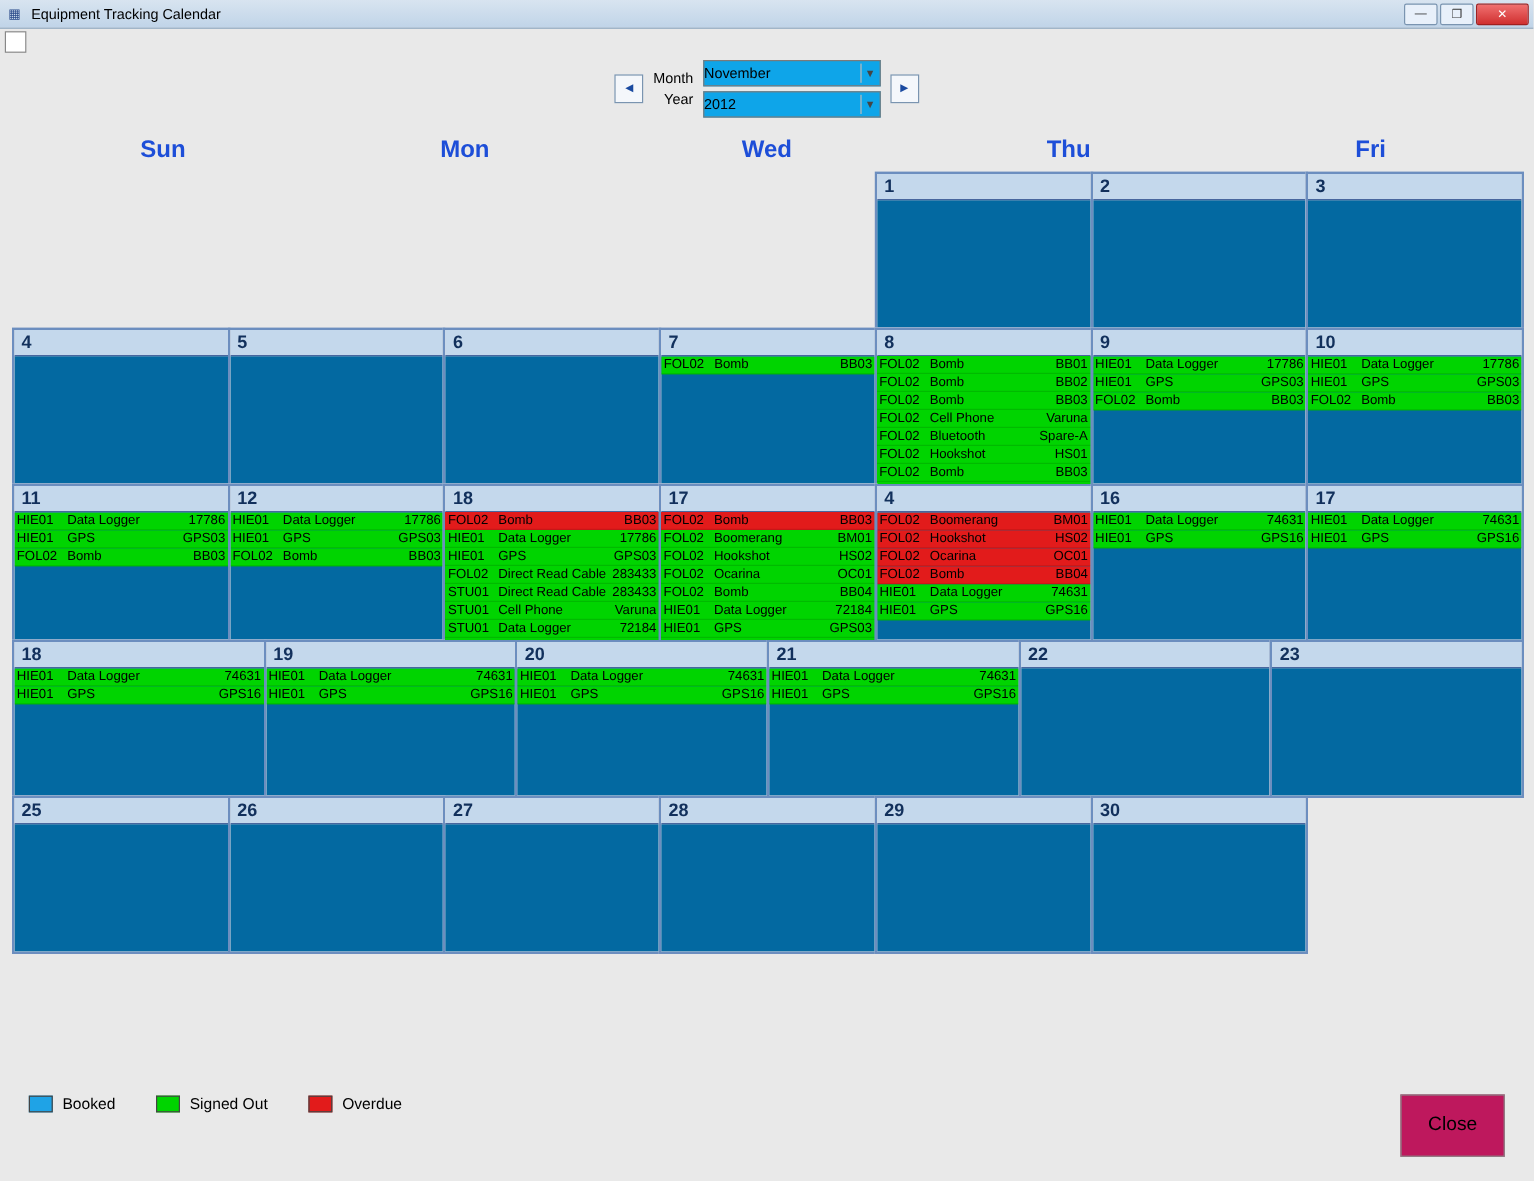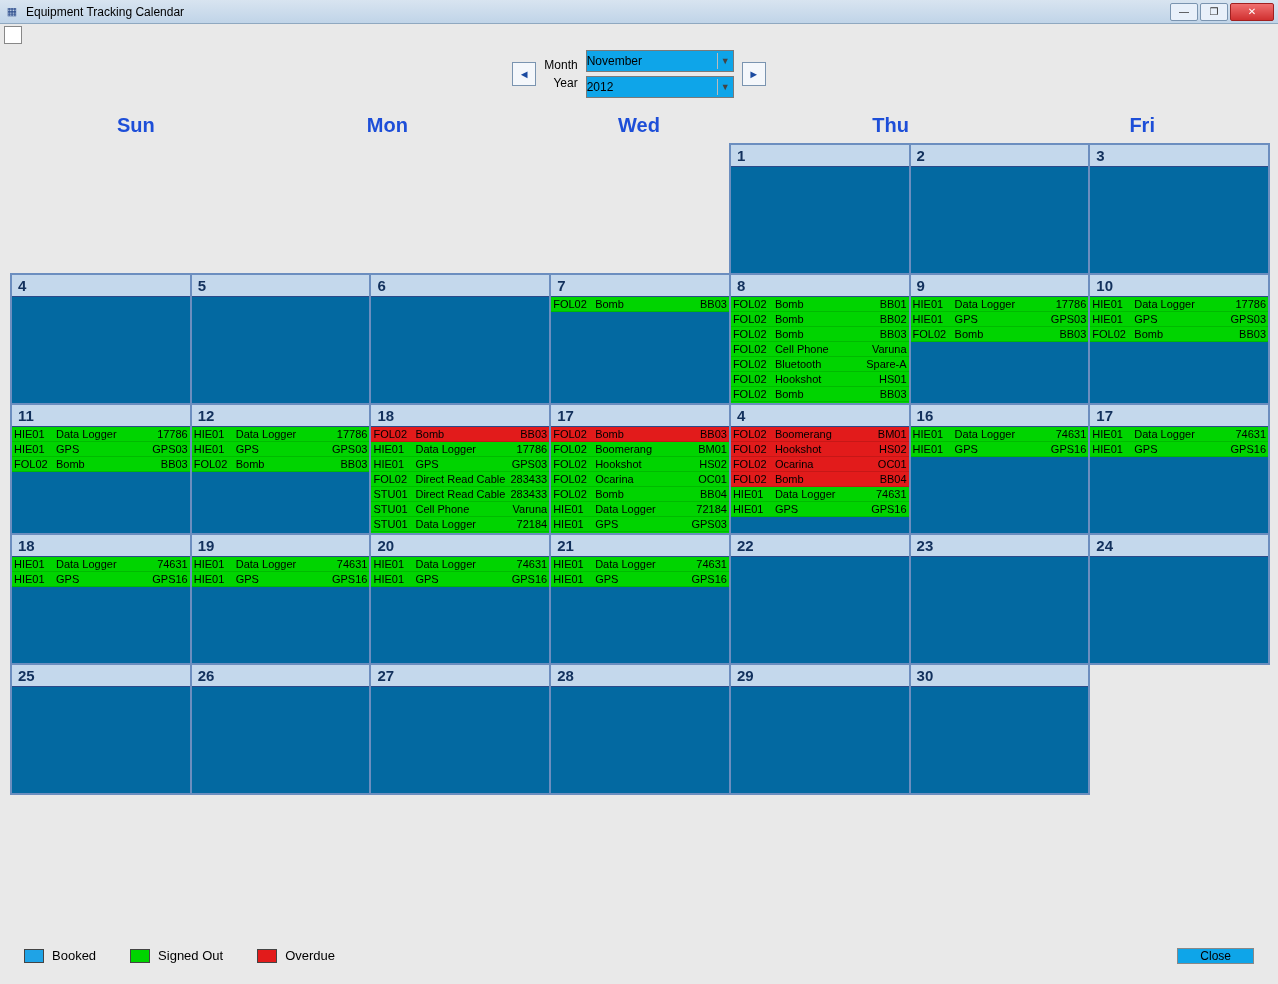--- a/index.html
+++ b/index.html
@@ -177,24 +177,24 @@
     padding: 0 24px;
     font-size: 13px;
   }
   .legend { display: flex; gap: 34px; align-items: center; flex:1;}
   .legend-item { display: flex; align-items: center; gap: 8px; }
   .swatch { width: 20px; height: 14px; border: 1px solid #444; }
   .sw-booked  { background: #1fa3e6; }
   .sw-signed  { background: #00d400; }
   .sw-overdue { background: #e21b1b; }
   .close-btn {
-    padding: 0 22px;
+    padding: 16px 22px;
     border: 1px solid #888;
-    background: #0ea5e9;
-    font-size: 12px;
+    background: #be185d;
+    font-size: 16px;
     cursor: default;
   }
 </style>
 </head>
 <body>
 
 <div class="titlebar">
   <span class="icon-app">▦</span>
   <span class="title">Equipment Tracking Calendar</span>
   <div class="titlebar-btns">
@@ -622,24 +622,20 @@
         </div>
       </div>
       <div class="day-cell">
         <div class="day-num">22</div>
         <div class="day-body"></div>
       </div>
       <div class="day-cell">
         <div class="day-num">23</div>
         <div class="day-body"></div>
       </div>
-      <div class="day-cell">
-        <div class="day-num">24</div>
-        <div class="day-body"></div>
-      </div>
     </div>
     <div class="week-row">
       <div class="day-cell">
         <div class="day-num">25</div>
         <div class="day-body"></div>
       </div>
       <div class="day-cell">
         <div class="day-num">26</div>
         <div class="day-body"></div>
       </div>

